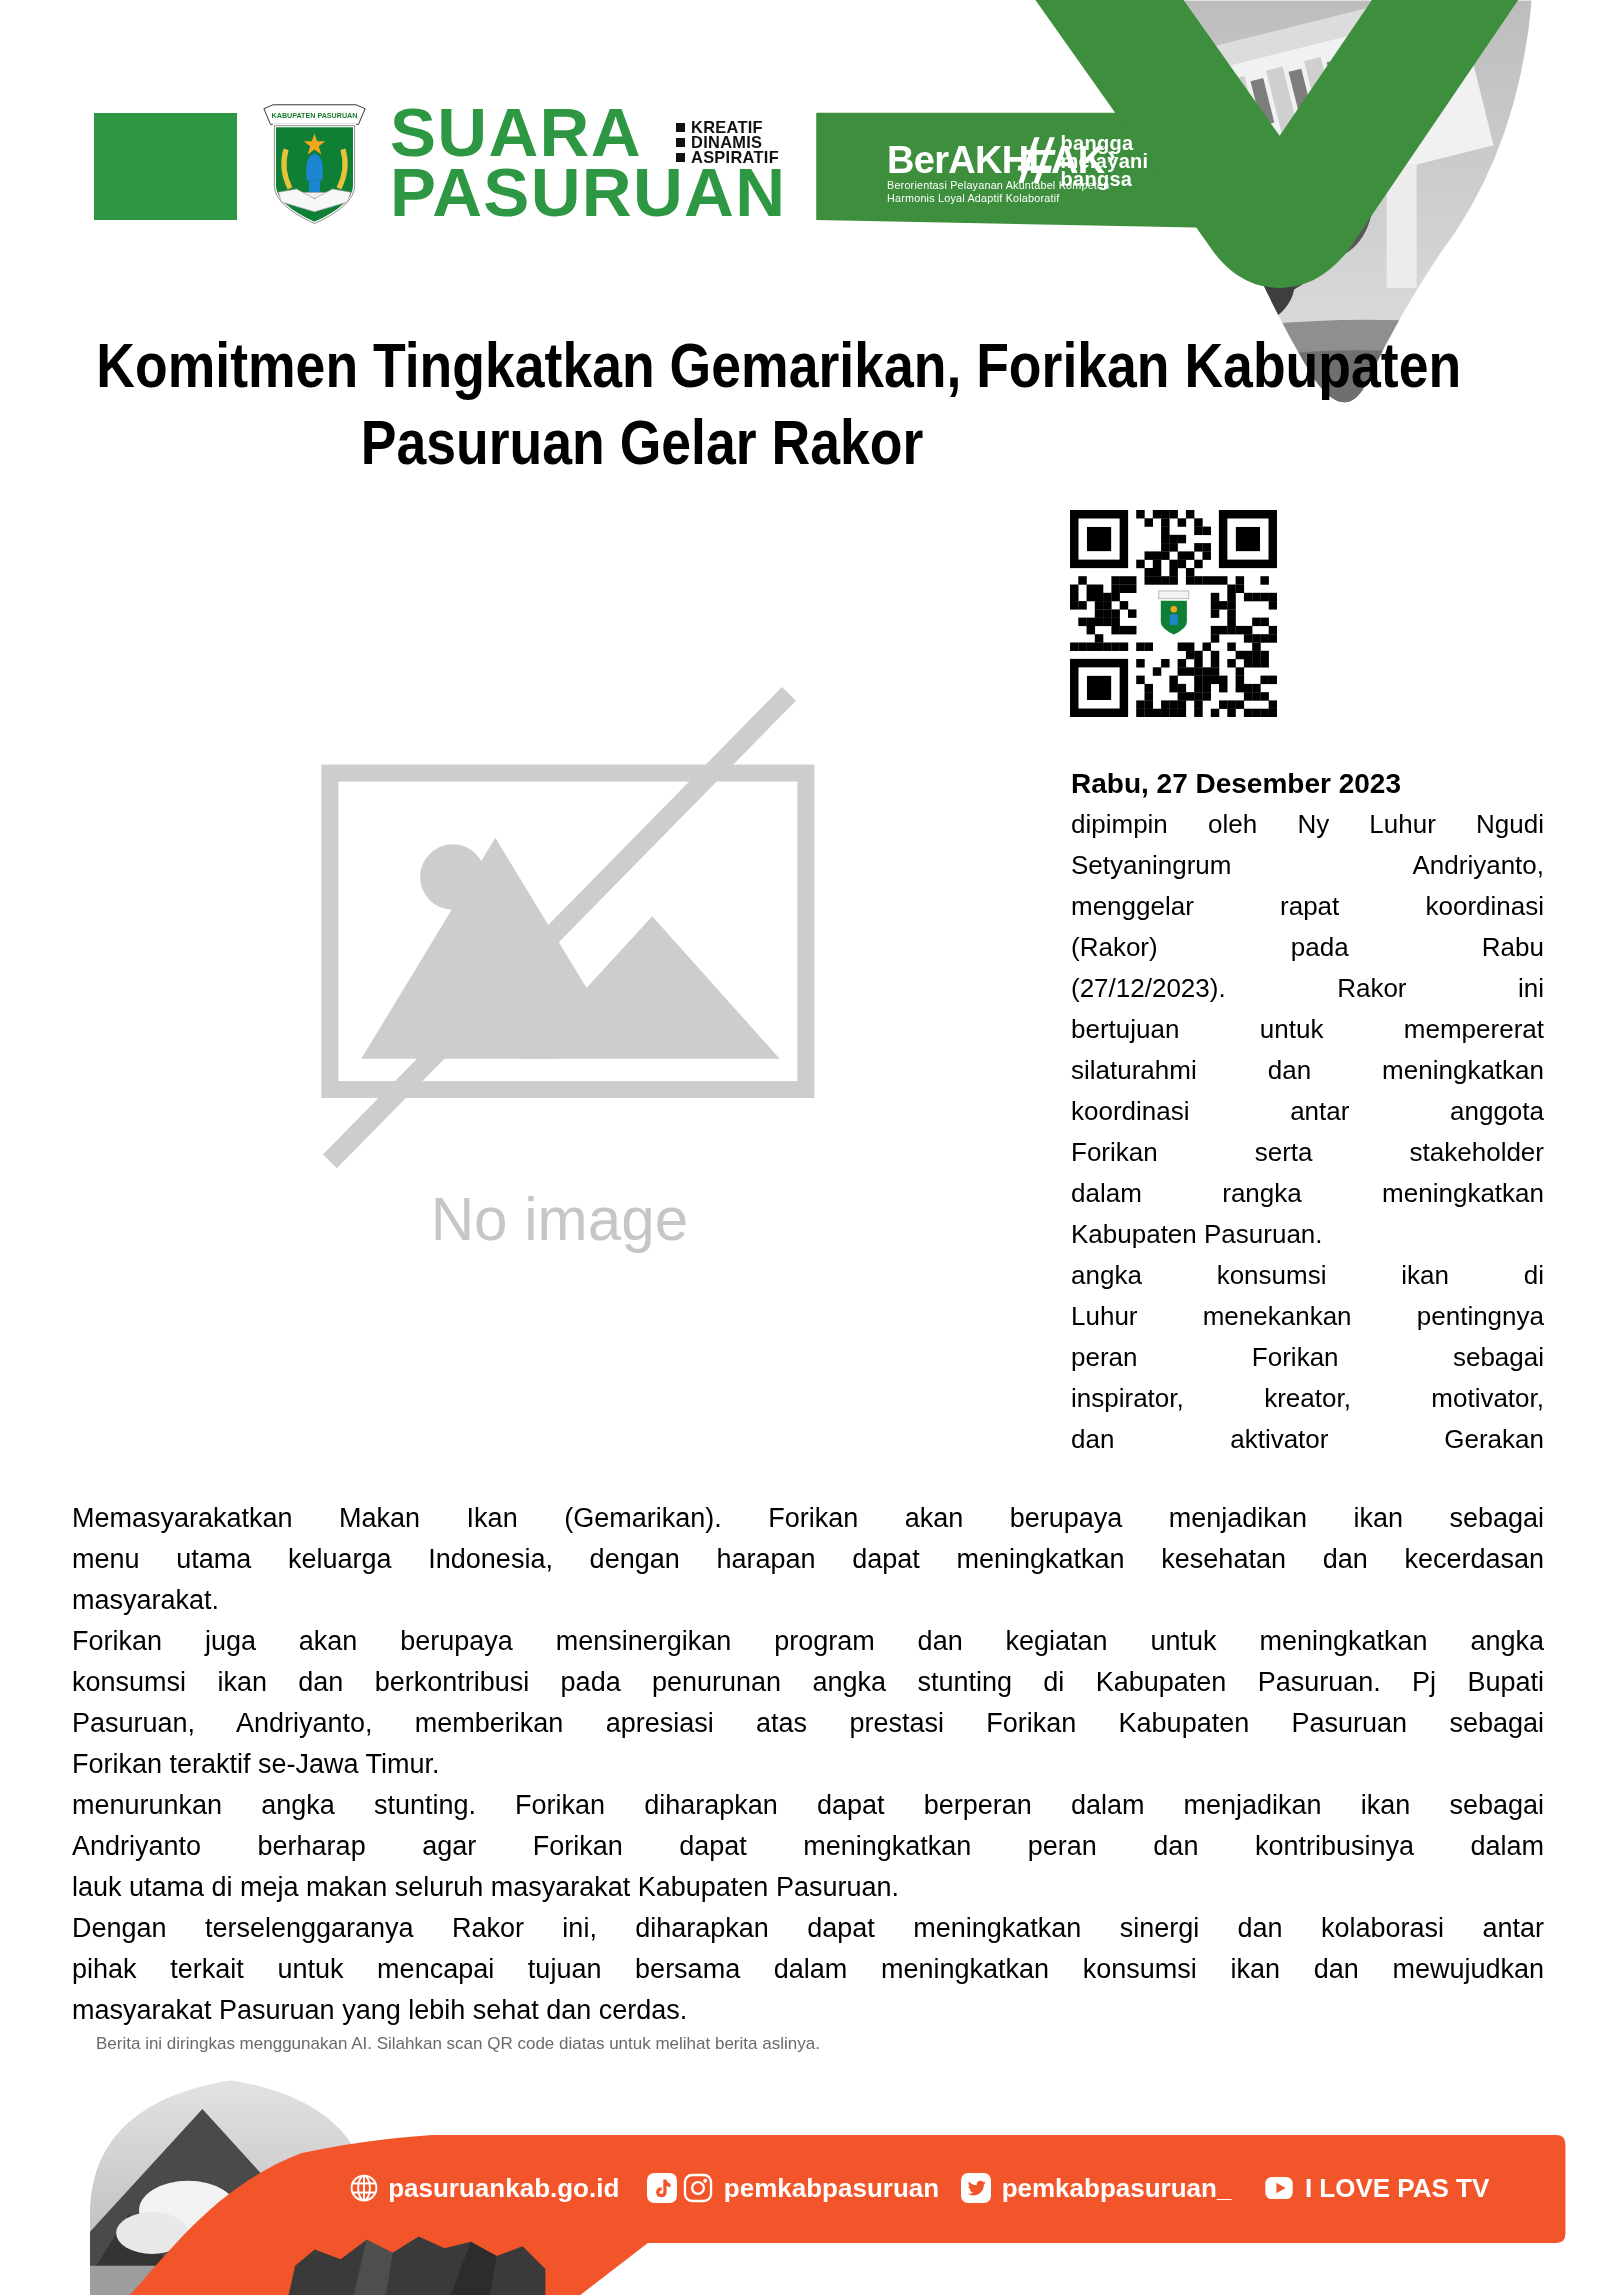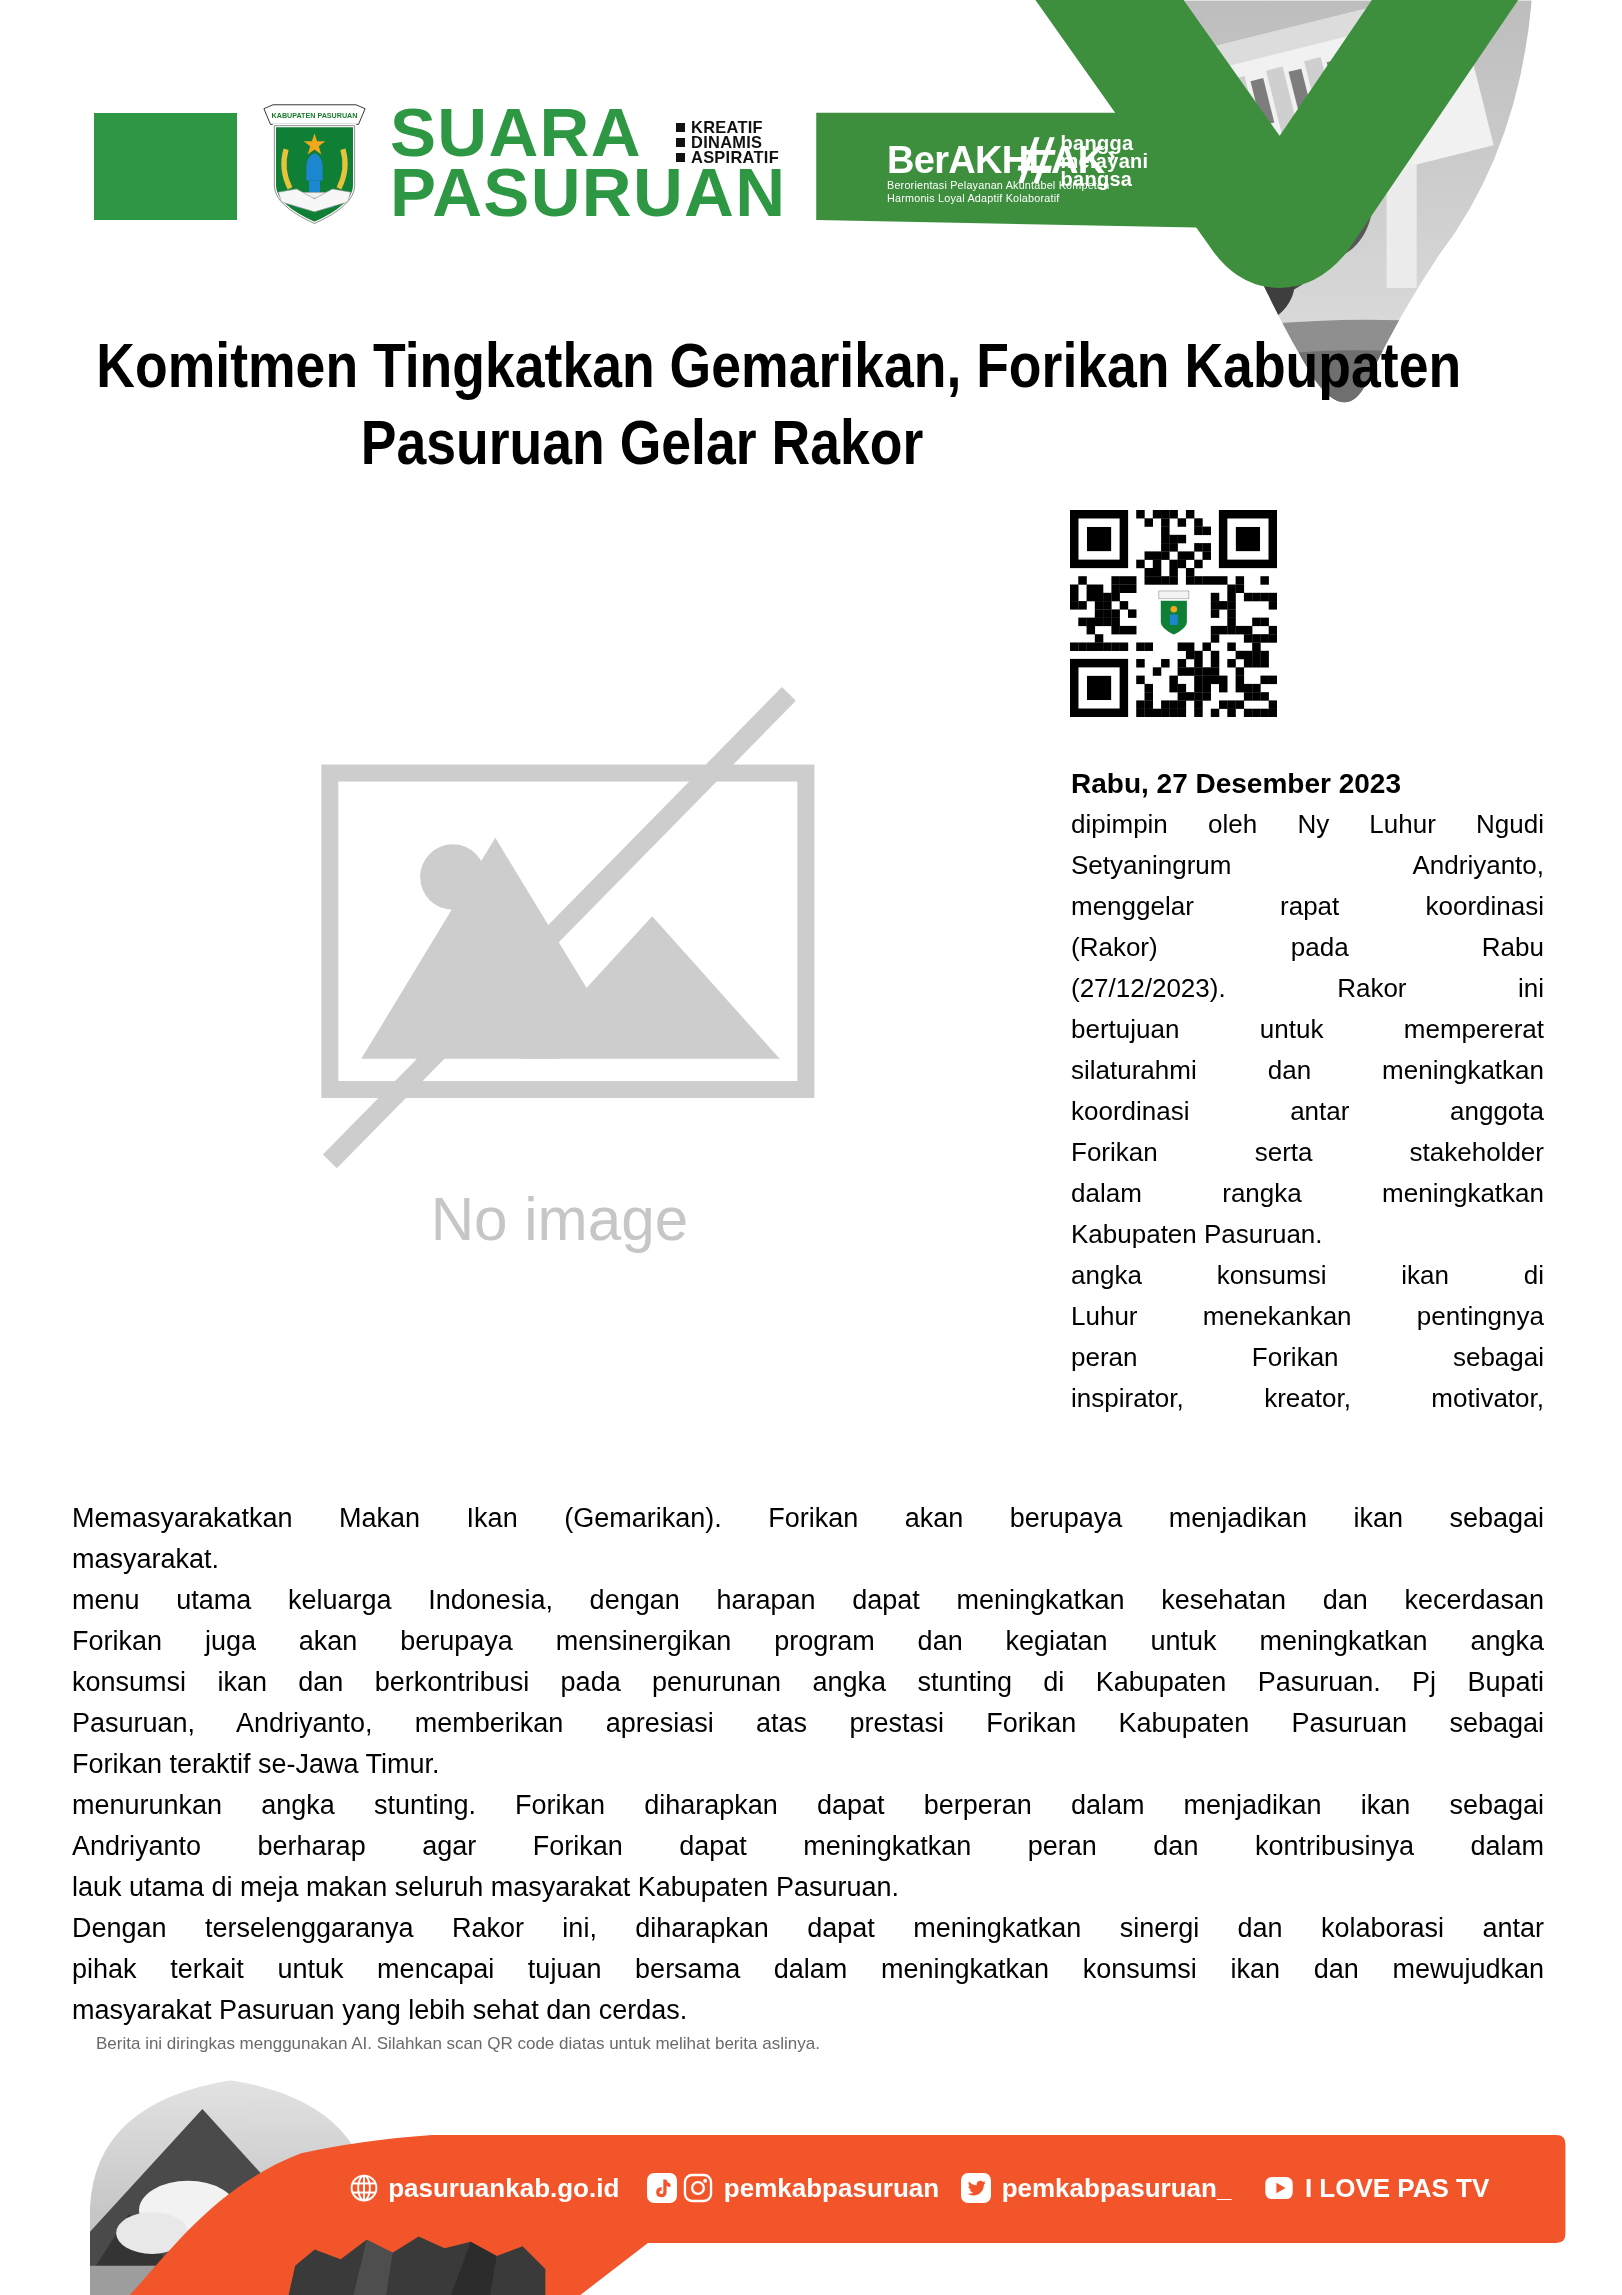--- a/index.html
+++ b/index.html
@@ -375,37 +375,38 @@
       <div class="jline">bertujuan untuk mempererat</div>
       <div class="jline">silaturahmi dan meningkatkan</div>
       <div class="jline">koordinasi antar anggota</div>
       <div class="jline">Forikan serta stakeholder</div>
       <div class="jline">dalam rangka meningkatkan</div>
       <div class="jline pend">Kabupaten Pasuruan.</div>
       <div class="jline">angka konsumsi ikan di</div>
       <div class="jline">Luhur menekankan pentingnya</div>
       <div class="jline">peran Forikan sebagai</div>
       <div class="jline">inspirator, kreator, motivator,</div>
+      <div class="jline">dan aktivator Gerakan</div>
     </div>
 
   <svg class="abs placeholder" width="1001" height="667" viewBox="0 0 1530 1020">
     <g stroke="#cdcdcd" fill="none">
       <rect x="397" y="231" width="728" height="484" stroke-width="26"></rect>
     </g>
     <circle cx="585" cy="390" r="50" fill="#cdcdcd"></circle>
     <polygon points="445,668 650,330 805,585 745,668" fill="#cdcdcd"></polygon>
     <polygon points="690,668 890,450 1085,668" fill="#cdcdcd"></polygon>
     <line x1="397" y1="825" x2="1099" y2="110" stroke="#cdcdcd" stroke-width="30"></line>
     <text x="748" y="945" text-anchor="middle" font-size="92" fill="#c6c6c6" font-family="Liberation Sans, sans-serif">No image</text>
   </svg>
 
   <div class="abs body-text">
       <div class="jline">Memasyarakatkan Makan Ikan (Gemarikan). Forikan akan berupaya menjadikan ikan sebagai</div>
+      <div class="jline">menu utama keluarga Indonesia, dengan harapan dapat meningkatkan kesehatan dan kecerdasan</div>
       <div class="jline pend">masyarakat.</div>
-      <div class="jline">menu utama keluarga Indonesia, dengan harapan dapat meningkatkan kesehatan dan kecerdasan</div>
       <div class="jline">Forikan juga akan berupaya mensinergikan program dan kegiatan untuk meningkatkan angka</div>
       <div class="jline">konsumsi ikan dan berkontribusi pada penurunan angka stunting di Kabupaten Pasuruan. Pj Bupati</div>
       <div class="jline">Pasuruan, Andriyanto, memberikan apresiasi atas prestasi Forikan Kabupaten Pasuruan sebagai</div>
       <div class="jline pend">Forikan teraktif se-Jawa Timur.</div>
       <div class="jline">menurunkan angka stunting. Forikan diharapkan dapat berperan dalam menjadikan ikan sebagai</div>
       <div class="jline">Andriyanto berharap agar Forikan dapat meningkatkan peran dan kontribusinya dalam</div>
       <div class="jline pend">lauk utama di meja makan seluruh masyarakat Kabupaten Pasuruan.</div>
       <div class="jline">Dengan terselenggaranya Rakor ini, diharapkan dapat meningkatkan sinergi dan kolaborasi antar</div>
       <div class="jline">pihak terkait untuk mencapai tujuan bersama dalam meningkatkan konsumsi ikan dan mewujudkan</div>
       <div class="jline pend">masyarakat Pasuruan yang lebih sehat dan cerdas.</div>

